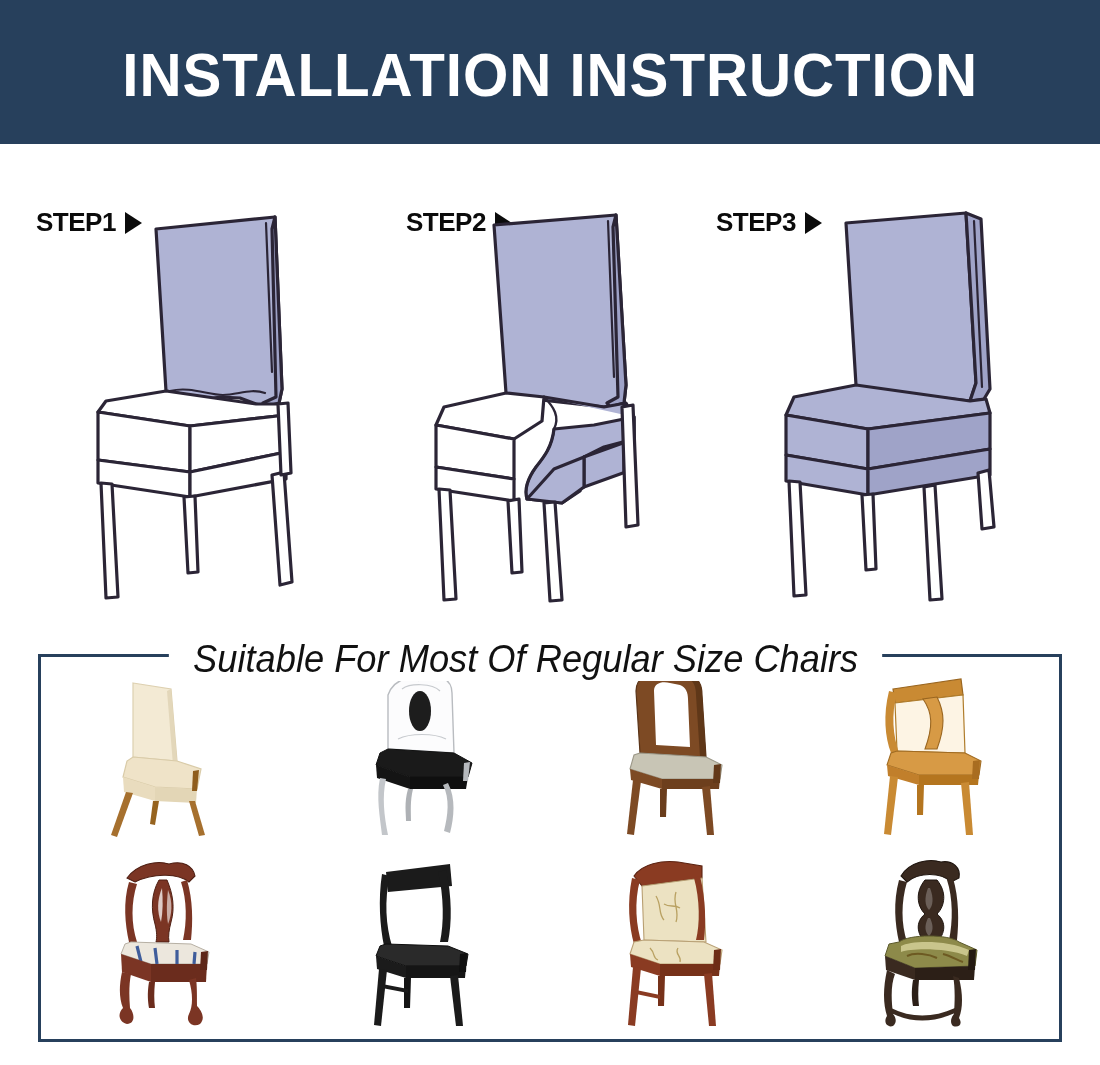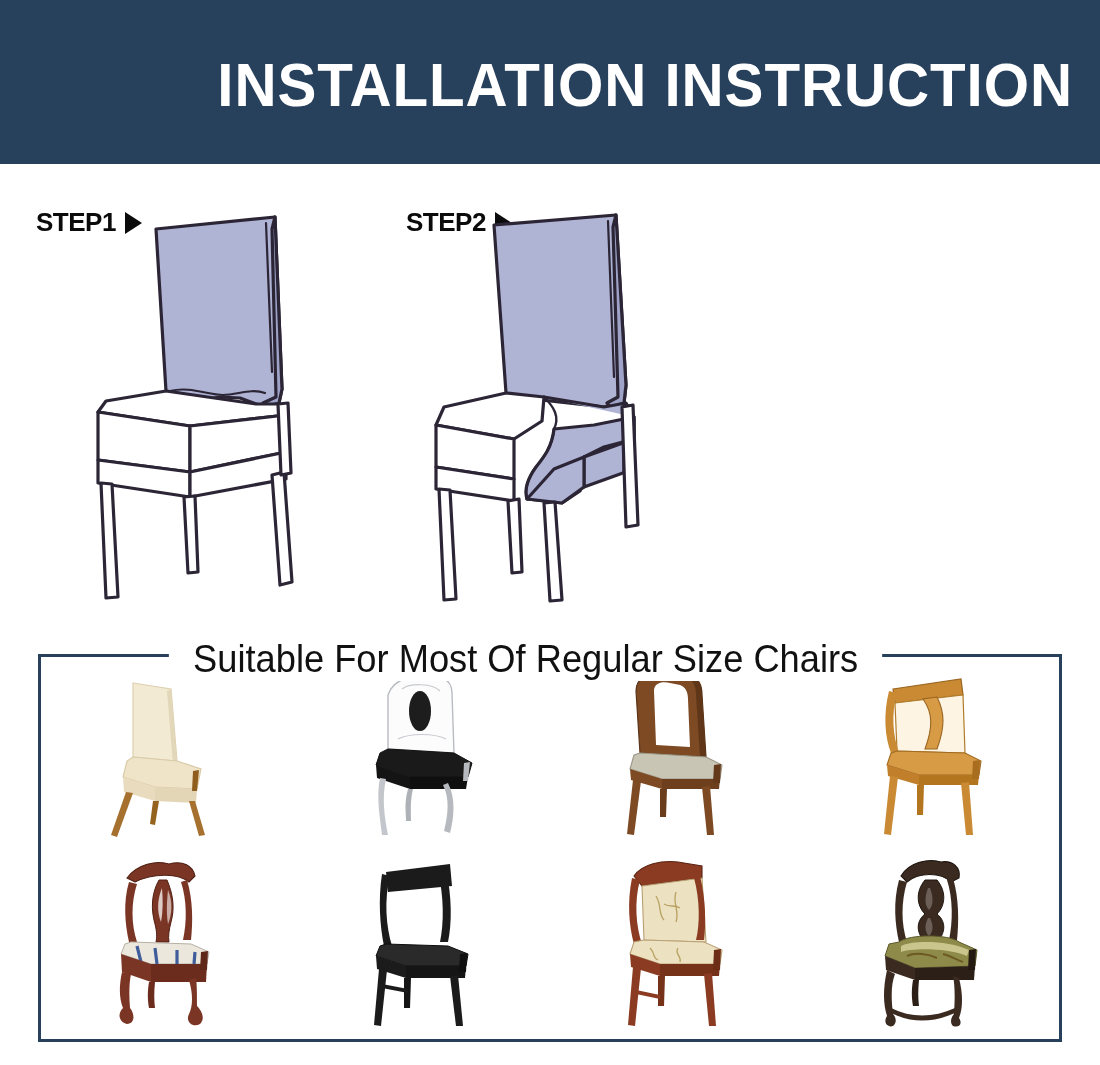--- a/index.html
+++ b/index.html
@@ -9,23 +9,23 @@
     width: 1100px; height: 1065px;
     background: #ffffff;
     font-family: "Liberation Sans", "DejaVu Sans", sans-serif;
     overflow: hidden;
   }
   .page { position: relative; width: 1100px; height: 1065px; background:#fff; }
 
   
   .header-band {
     position: absolute; left: 0; top: 0;
-    width: 1100px; height: 164px;
+    width: 1100px; height: 144px;
     background: #27405c;
-    display: flex; align-items: center; justify-content: flex-end;
+    display: flex; align-items: center; justify-content: center;
   }
   .header-title {
     color: #ffffff;
     font-family: "Liberation Sans Narrow", "Liberation Sans", sans-serif;
     font-size: 62px;
     font-weight: bold;
     letter-spacing: 1px;
     transform: scaleX(0.94);
     white-space: nowrap;
     line-height: 1;
@@ -63,20 +63,21 @@
   .suitable-box {
     position: absolute; left: 38px; top: 654px;
     width: 1024px; height: 388px;
     border: 3px solid #27405c;
     background: #ffffff;
   }
   .suitable-title-wrap {
     position: absolute; left: 0; top: 637px;
     width: 1052px; text-align: center;
     pointer-events: none;
+    font-style: italic;
   }
   .suitable-title {
     display: inline-block;
     background: #ffffff;
     padding: 0 26px;
     font-family: "Liberation Sans Narrow", "Liberation Sans", sans-serif;
     font-size: 39px;
     font-weight: normal;
     color: #111111;
     transform: scaleX(0.93);
@@ -172,20 +173,49 @@
           <path d="M230 196 L240 210 L240 262 L230 266 Z" fill="#9fa3c8"></path>
 
           <path d="M45 282 L56 283 L62 392 L50 393 Z" fill="#ffffff"></path>
           <path d="M114 294 L125 292 L128 365 L118 366 Z" fill="#ffffff"></path>
           <path d="M150 296 L161 295 L168 393 L156 394 Z" fill="#ffffff"></path>
           <path d="M228 200 L239 198 L244 318 L232 320 Z" fill="#ffffff"></path>
         </g>
       </svg>
     </div>
 
+    <div class="step step-3">
+      <div class="step-label">
+        <span>STEP3</span>
+        <span class="tri"></span>
+      </div>
+      <svg class="chair-svg" width="300" height="400" viewBox="0 0 300 400">
+        <g fill="none" stroke="#2b2536" stroke-width="3.2" stroke-linejoin="round" stroke-linecap="round">
+
+          <path d="M108 16 L228 6 L238 176 L232 194 L126 182 L118 178 Z" fill="#afb3d4"></path>
+
+          <path d="M228 6 L238 176 L232 194 L246 192 L252 182 L243 12 Z" fill="#9fa3c8"></path>
+          <path d="M236 14 L244 180" stroke-width="2.2"></path>
+
+          <path d="M118 178 L232 194 L248 192 L252 206 L130 222 L48 208 L56 190 Z" fill="#afb3d4"></path>
+
+          <path d="M48 208 L130 222 L130 262 L48 248 Z" fill="#afb3d4"></path>
+
+          <path d="M130 222 L252 206 L252 242 L130 262 Z" fill="#9fa3c8"></path>
+
+          <path d="M48 248 L130 262 L130 288 L48 274 Z" fill="#afb3d4"></path>
+          <path d="M130 262 L252 242 L252 268 L130 288 Z" fill="#9fa3c8"></path>
+
+          <path d="M51 274 L62 275 L68 388 L56 389 Z" fill="#ffffff"></path>
+          <path d="M124 288 L135 287 L138 362 L128 363 Z" fill="#ffffff"></path>
+          <path d="M186 280 L197 278 L204 392 L192 393 Z" fill="#ffffff"></path>
+          <path d="M240 266 L251 263 L256 320 L244 322 Z" fill="#ffffff"></path>
+        </g>
+      </svg>
+    </div>
 
   </div>
 
   <div class="suitable-box"></div>
 
   <div class="chair-grid">
 
     <div class="chair-cell">
       <span class="sr">Cream upholstered parsons chair with splayed wooden legs</span>
       <svg width="150" height="175" viewBox="0 0 150 175">

